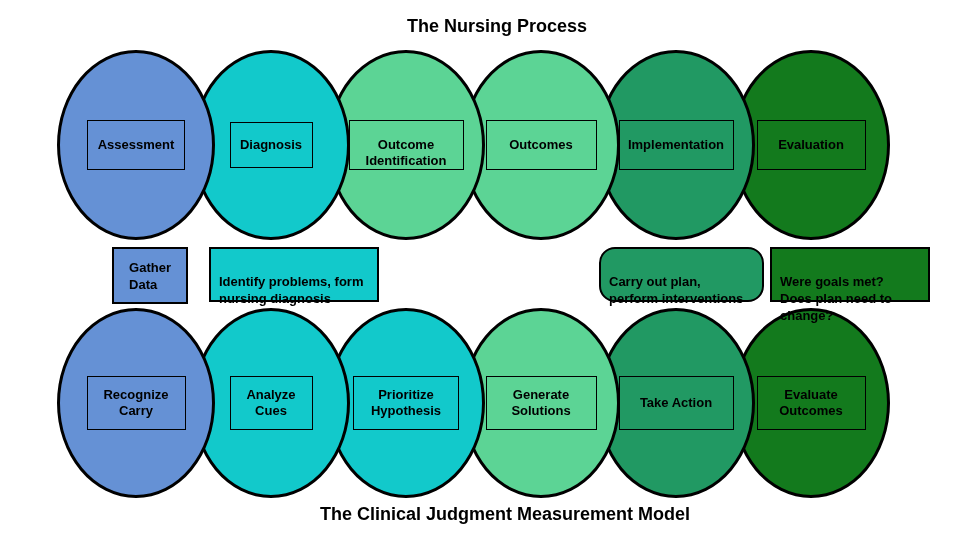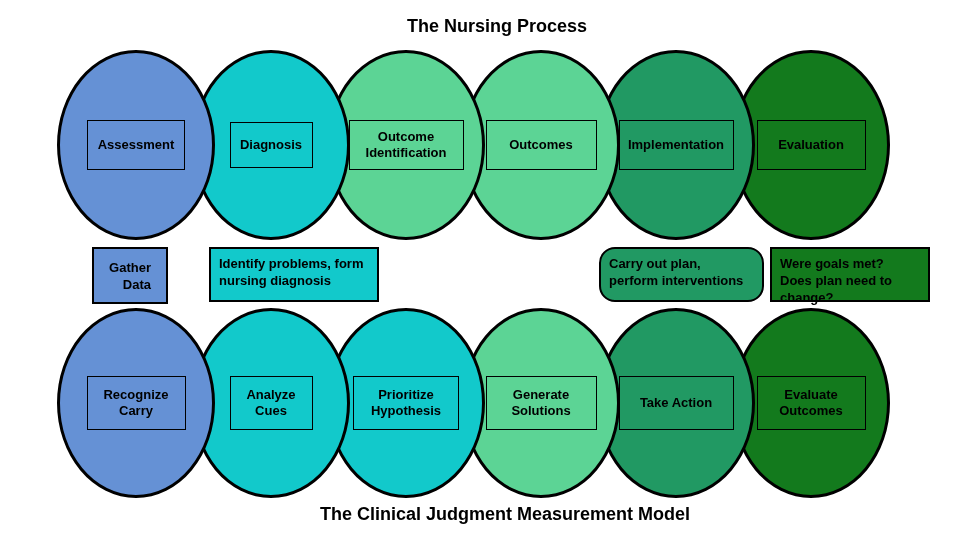--- a/index.html
+++ b/index.html
@@ -48,52 +48,53 @@
     color: #000;
   }
   .note-box {
     position: absolute;
     top: 247px;
     border: 2px solid #000;
     box-sizing: border-box;
     font-size: 13px;
     font-weight: bold;
     line-height: 17px;
-    padding: 6px 8px;
+    padding: 24px 8px;
     white-space: pre-line;
     color: #000;
     overflow: visible;
   }
   .note-box.center {
     display: flex;
     align-items: center;
     justify-content: center;
-    text-align: right;
+    text-align: left;
     padding: 0;
+    margin-left: 20px;
   }
 </style>
 </head>
 <body>
 
 <div class="canvas">
 
   <div class="title" style="top:16px; left:17px;">The Nursing Process</div>
 
   <div class="ellipse" style="left: 57px; top: 50px; z-index: 16; background: rgb(101, 145, 213);">
     <div class="label-rect" style="width:98px; height:50px;">
       <span class="label-text">Assessment</span>
     </div>
   </div>
   <div class="ellipse" style="left: 192px; top: 50px; z-index: 15; background: rgb(18, 201, 203);">
     <div class="label-rect" style="width:83px; height:46px;">
       <span class="label-text">Diagnosis</span>
     </div>
   </div>
   <div class="ellipse" style="left: 327px; top: 50px; z-index: 14; background: rgb(92, 212, 149);">
-    <div class="label-rect" style="width:115px; height:50px;">
+    <div class="label-rect" style="width:115px; height:50px;align-items:flex-end;">
       <span class="label-text">Outcome
 Identification</span>
     </div>
   </div>
   <div class="ellipse" style="left: 462px; top: 50px; z-index: 13; background: rgb(92, 212, 149);">
     <div class="label-rect" style="width:111px; height:50px;">
       <span class="label-text">Outcomes</span>
     </div>
   </div>
   <div class="ellipse" style="left: 597px; top: 50px; z-index: 12; background: rgb(33, 153, 99);">

